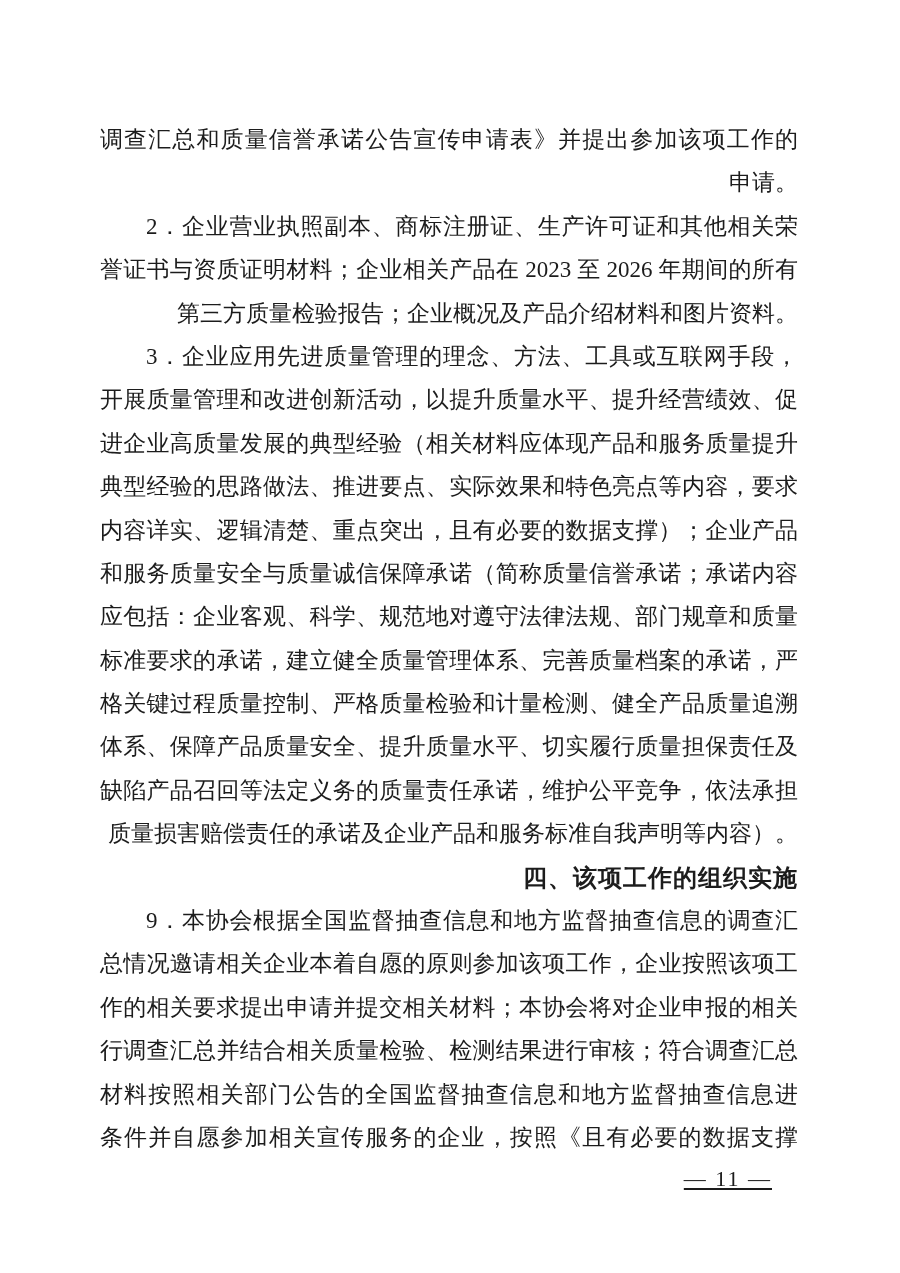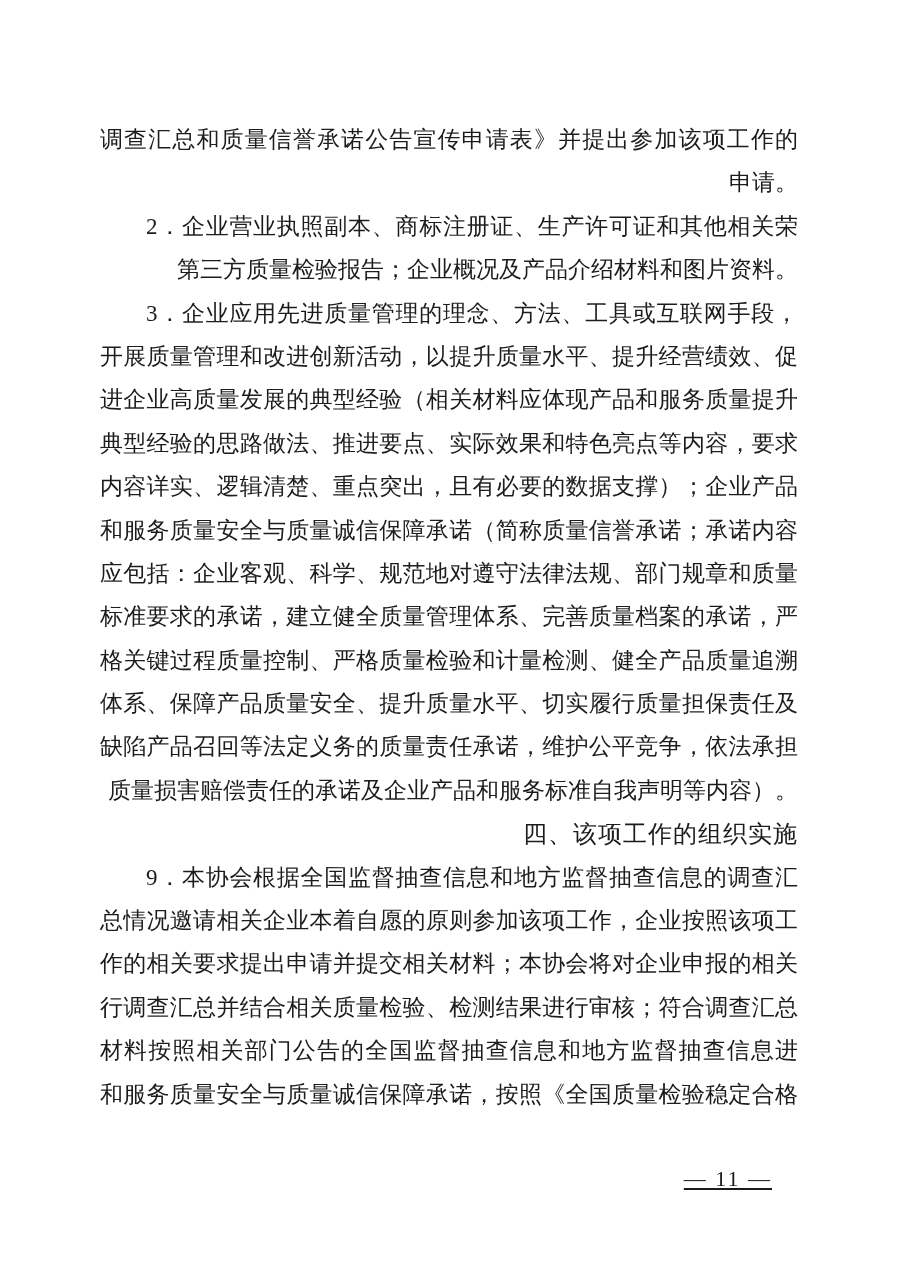--- a/index.html
+++ b/index.html
@@ -32,21 +32,21 @@
   .ln.j {
     white-space: normal;
     text-align: justify;
     text-align-last: justify;
   }
   .ln.ind {
     text-indent: 2em;
   }
   .ln.heading {
     font-family: "Liberation Sans", "DejaVu Sans", sans-serif;
-    font-weight: normal;
+    font-weight: bold;
     font-size: 24px;
     letter-spacing: 1px;
   }
   .page-number {
     position: absolute;
     right: 128px;
     top: 1166px;
     font-size: 22px;
     letter-spacing: 2px;
     color: #1c1c1c;
@@ -54,35 +54,36 @@
   }
 </style>
 </head>
 <body>
 
 <div class="page">
   <div class="text-block">
     <div class="ln j">调查汇总和质量信誉承诺公告宣传申请表》并提出参加该项工作的</div>
     <div class="ln">申请。</div>
     <div class="ln j ind">2．企业营业执照副本、商标注册证、生产许可证和其他相关荣</div>
+    <div class="ln j">誉证书与资质证明材料；企业相关产品在 2023 至 2026 年期间的所有</div>
     <div class="ln">第三方质量检验报告；企业概况及产品介绍材料和图片资料。</div>
     <div class="ln j ind">3．企业应用先进质量管理的理念、方法、工具或互联网手段，</div>
     <div class="ln j">开展质量管理和改进创新活动，以提升质量水平、提升经营绩效、促</div>
     <div class="ln j">进企业高质量发展的典型经验（相关材料应体现产品和服务质量提升</div>
     <div class="ln j">典型经验的思路做法、推进要点、实际效果和特色亮点等内容，要求</div>
     <div class="ln j">内容详实、逻辑清楚、重点突出，且有必要的数据支撑）；企业产品</div>
     <div class="ln j">和服务质量安全与质量诚信保障承诺（简称质量信誉承诺；承诺内容</div>
     <div class="ln j">应包括：企业客观、科学、规范地对遵守法律法规、部门规章和质量</div>
     <div class="ln j">标准要求的承诺，建立健全质量管理体系、完善质量档案的承诺，严</div>
     <div class="ln j">格关键过程质量控制、严格质量检验和计量检测、健全产品质量追溯</div>
     <div class="ln j">体系、保障产品质量安全、提升质量水平、切实履行质量担保责任及</div>
     <div class="ln j">缺陷产品召回等法定义务的质量责任承诺，维护公平竞争，依法承担</div>
     <div class="ln">质量损害赔偿责任的承诺及企业产品和服务标准自我声明等内容）。</div>
     <div class="ln heading ind">四、该项工作的组织实施</div>
     <div class="ln j ind">9．本协会根据全国监督抽查信息和地方监督抽查信息的调查汇</div>
     <div class="ln j">总情况邀请相关企业本着自愿的原则参加该项工作，企业按照该项工</div>
     <div class="ln j">作的相关要求提出申请并提交相关材料；本协会将对企业申报的相关</div>
     <div class="ln j">行调查汇总并结合相关质量检验、检测结果进行审核；符合调查汇总</div>
     <div class="ln j">材料按照相关部门公告的全国监督抽查信息和地方监督抽查信息进</div>
-    <div class="ln j">和服务质量安全与质量诚信保障承诺，按照《全国质量检验稳定合格</div>
+    <div class="ln j">条件并自愿参加相关宣传服务的企业，按照《且有必要的数据支撑</div>
   </div>
   <div class="page-number">— 11 —</div>
 </div>
 
 </body></html>

